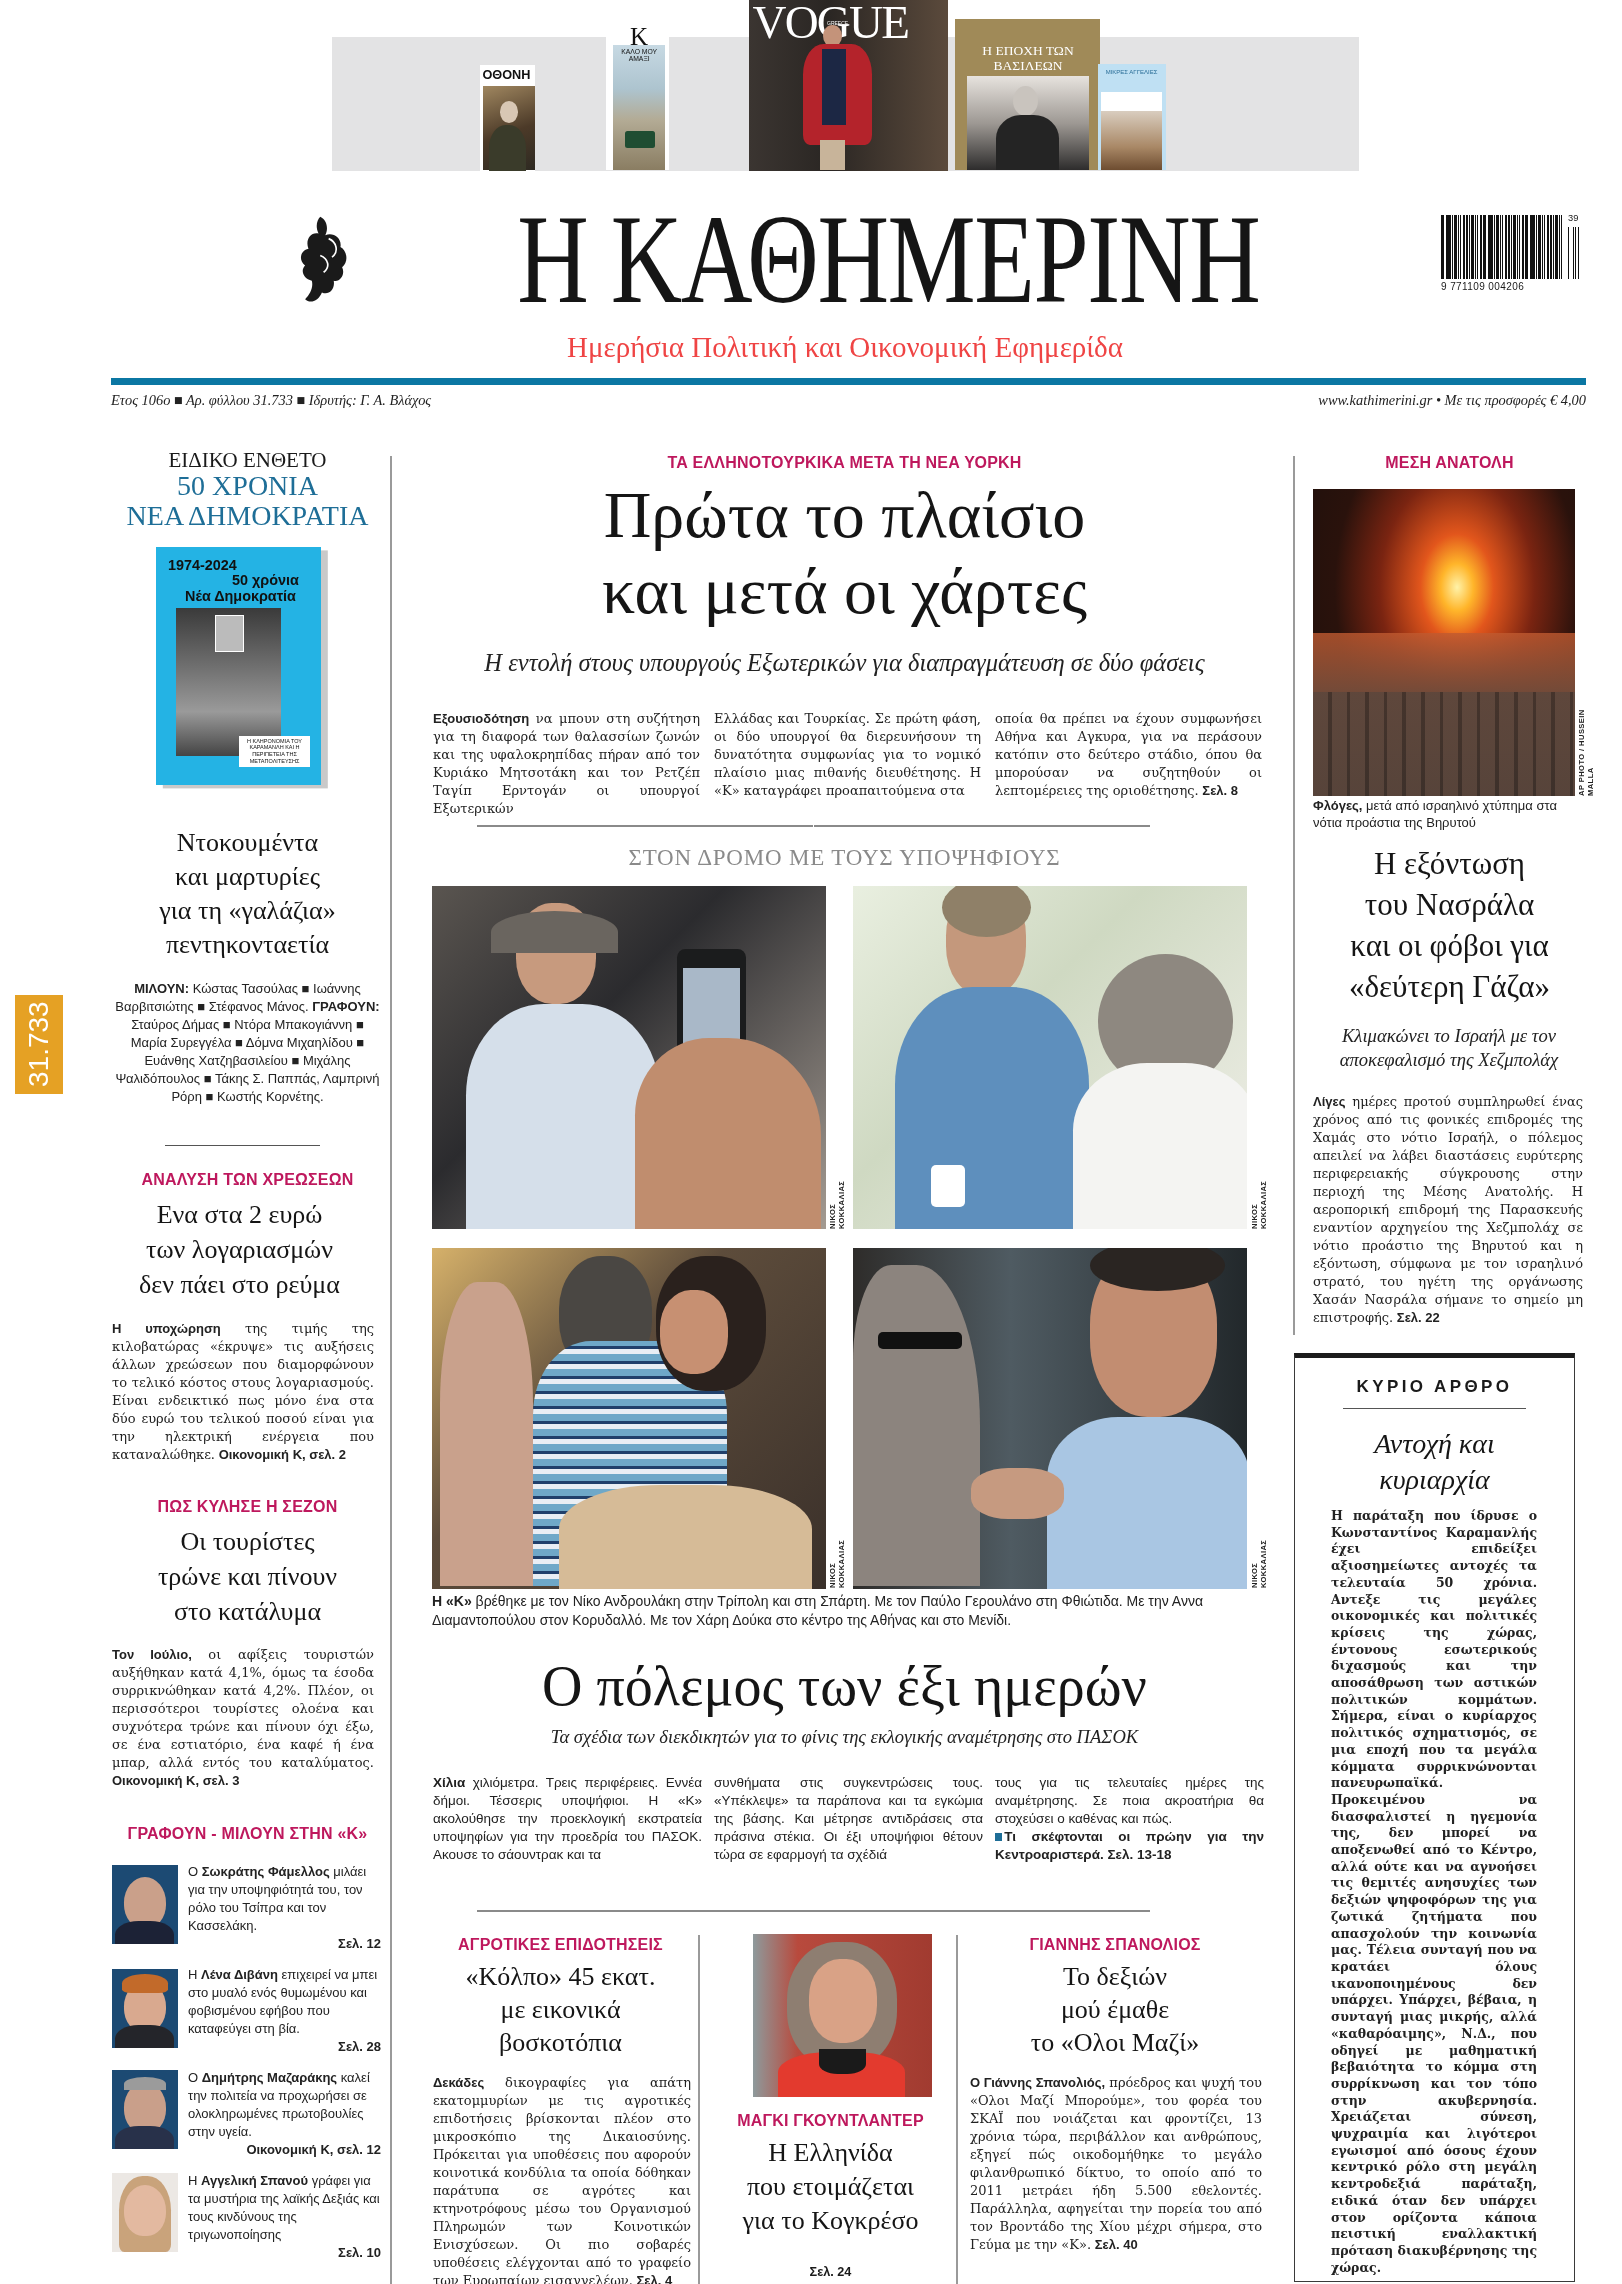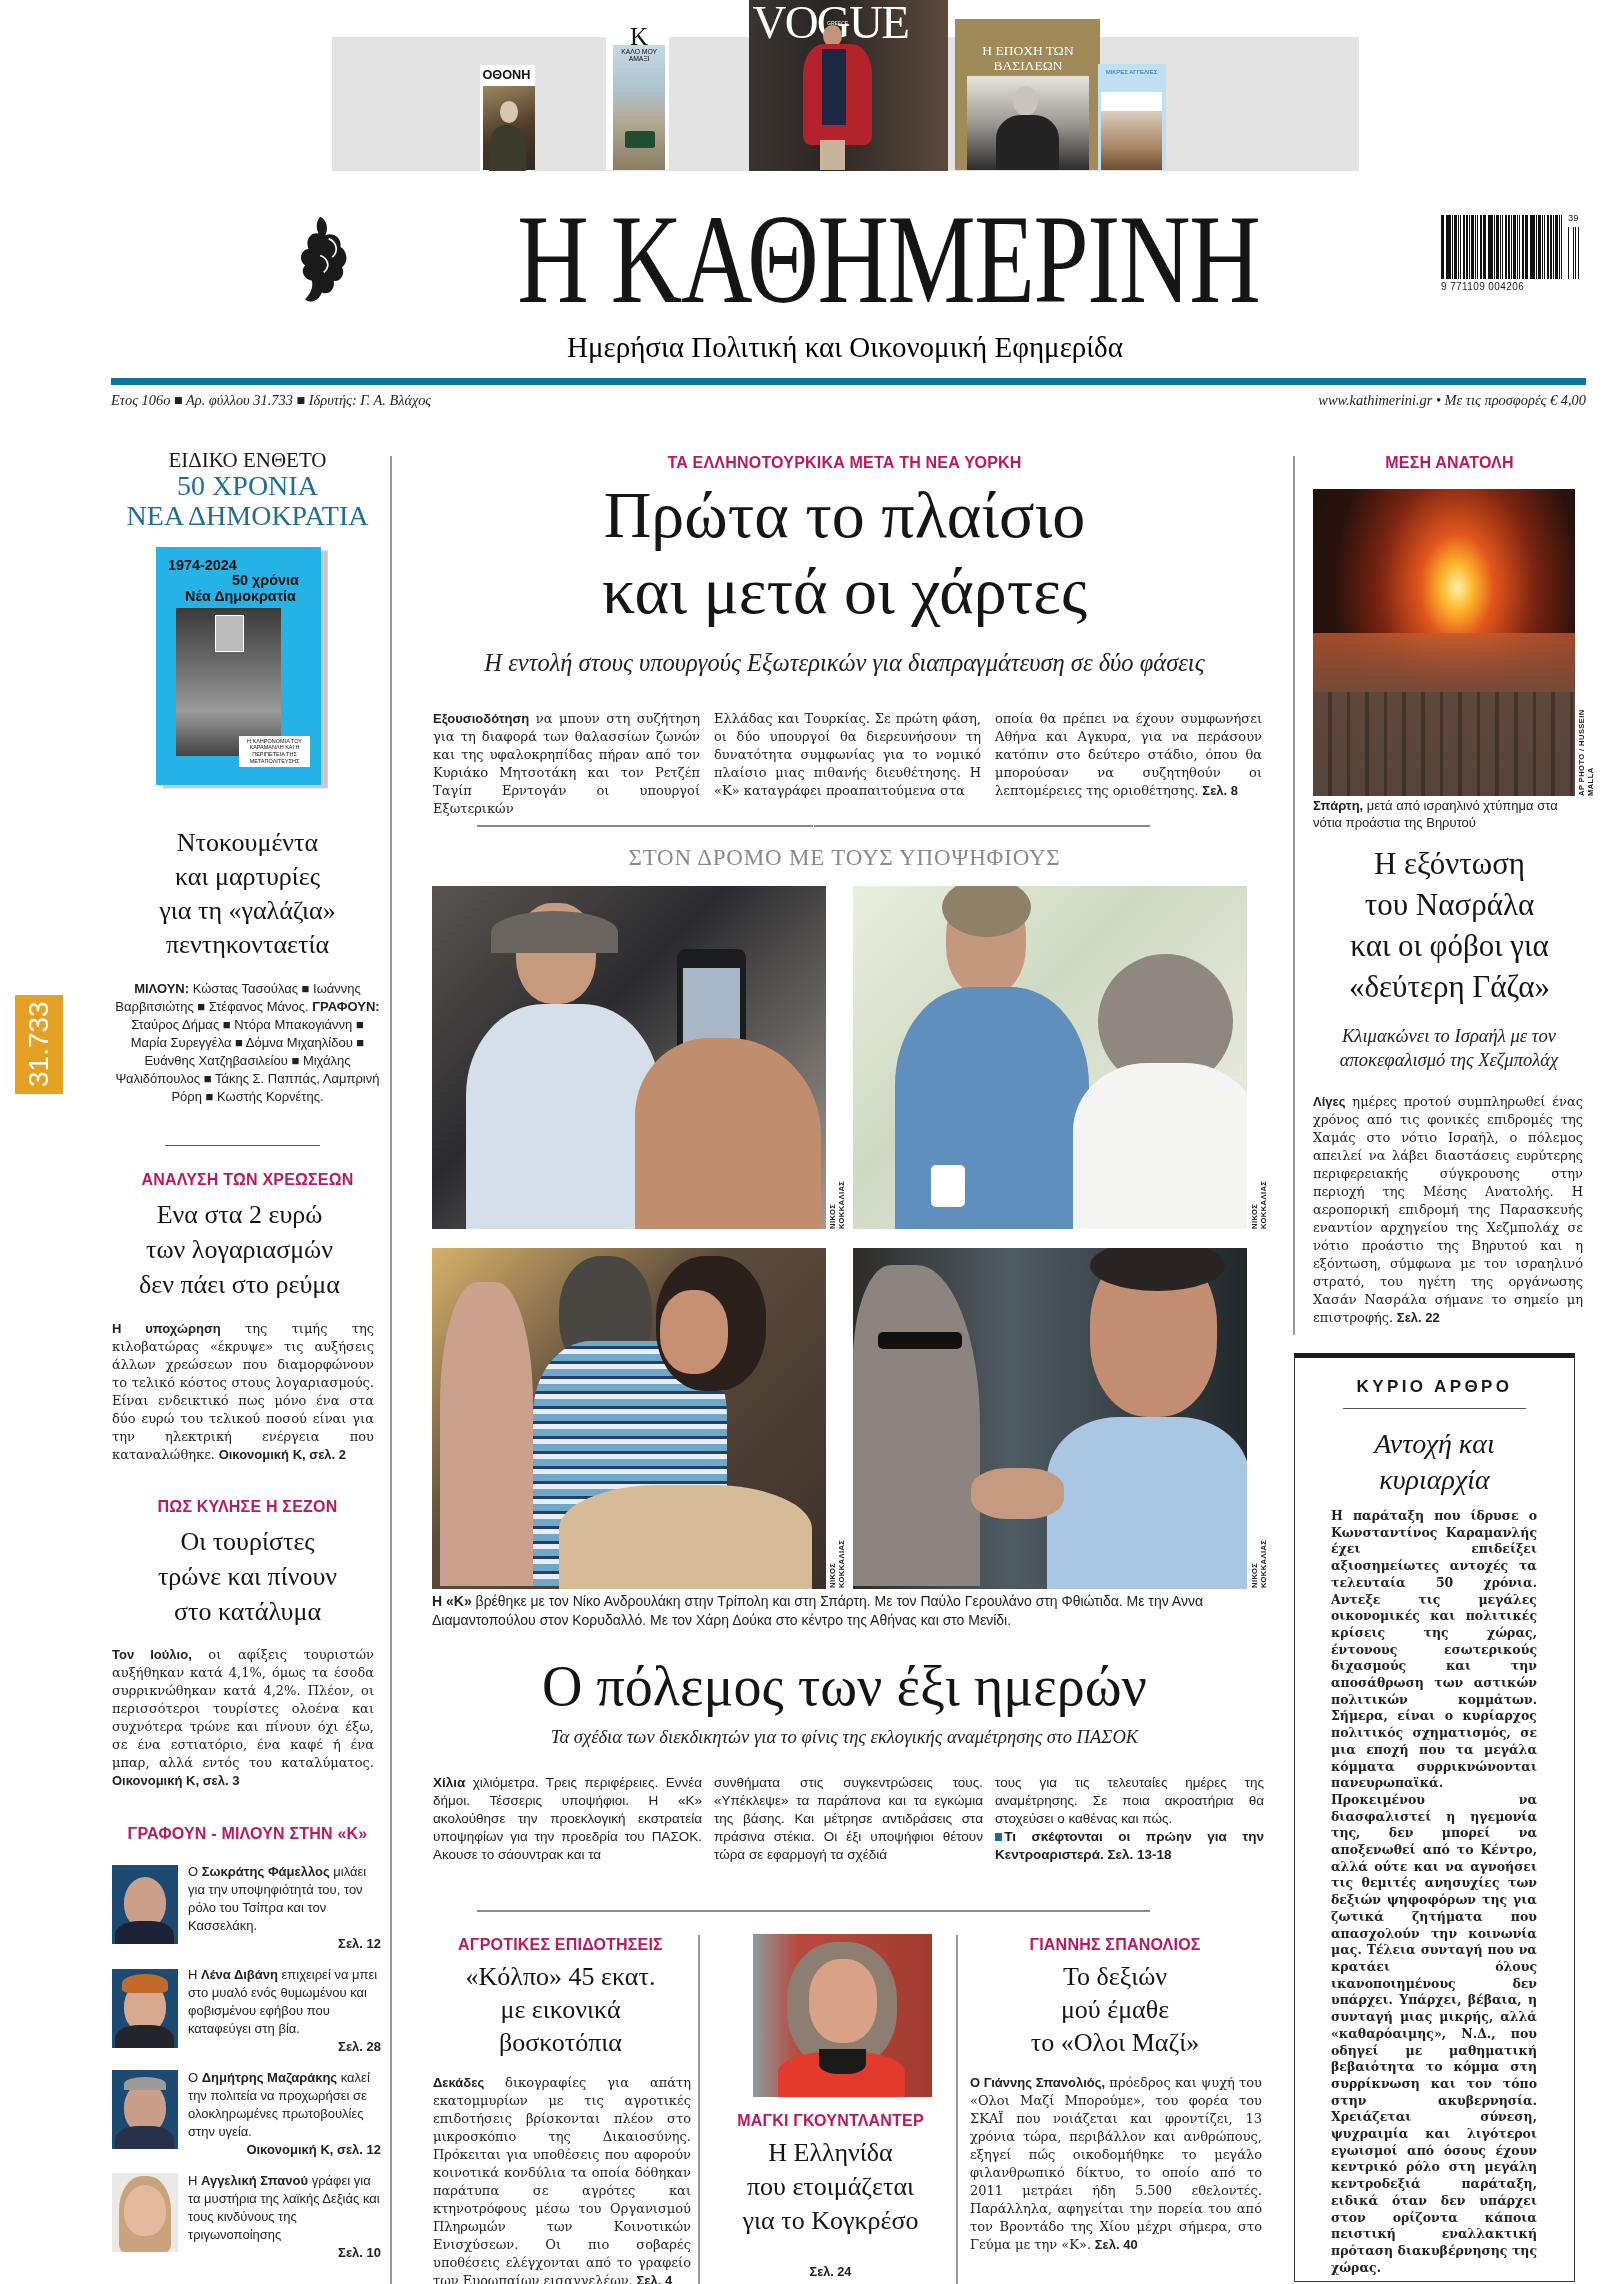--- a/index.html
+++ b/index.html
@@ -15,21 +15,21 @@
   .body-sans { font-family: "Liberation Sans", sans-serif; font-size: 14.4px; line-height: 18.6px; color: #222; }
   .condensed { font-family: "Liberation Sans Narrow", "Liberation Sans", sans-serif; }
 
   
   #promo-strip { left: 332px; top: 37px; width: 1027px; height: 134px; background: #e3e3e4; }
   .cover { position: absolute; overflow: hidden; }
   .cover-label { position: absolute; font-weight: bold; color: #111; }
 
   
   #masthead-title { left: 414px; top: 196px; width: 938px; height: 127px; font-family: "Liberation Serif", serif; font-size: 127px; line-height: 127px; letter-spacing: -1.7px; text-align: center; color: #151515; transform: scaleX(0.78); transform-origin: center; white-space: nowrap; }
-  #masthead-sub { left: 321px; top: 331px; width: 1048px; text-align: center; font-family: "Liberation Serif", serif; font-size: 29px; color: #000000; }
+  #masthead-sub { left: 321px; top: 331px; width: 1048px; text-align: center; font-family: "Liberation Serif", serif; font-size: 29px; color: #ef4444; }
   #blue-rule { left: 111px; top: 378px; width: 1475px; height: 6.8px; background: #0b77a3; }
   #meta-row { left: 111px; top: 389px; width: 1475px; height: 27px; font-family: "Liberation Serif", serif; font-style: italic; font-size: 14.4px; color: #222; }
   #meta-row .l { position: absolute; left: 0; top: 3.4px; }
   #meta-row .c { position: absolute; left: 0; width: 100%; top: 1.7px; text-align: center; letter-spacing: 3.4px; font-size: 18px; }
   #meta-row .r { position: absolute; right: 0; top: 3.4px; }
 
   .vrule { position: absolute; width: 1.7px; background: #9a9a9a; }
   .hrule { position: absolute; height: 1.7px; background: #444; }
 
   .photo { position: absolute; overflow: hidden; }
@@ -457,21 +457,21 @@
   <span class="bold sans">Ο Γιάννης Σπανολιός,</span><span> πρόεδρος και ψυχή του «Ολοι Μαζί Μπορούμε», του φορέα του ΣΚΑΪ που νοιάζεται και φροντίζει, 13 χρόνια τώρα, περιβάλλον και ανθρώπους, εξηγεί πώς οικοδομήθηκε το μεγάλο φιλανθρωπικό δίκτυο, το οποίο από το 2011 μετράει ήδη 5.500 εθελοντές. Παράλληλα, αφηγείται την πορεία του από τον Βροντάδο της Χίου μέχρι σήμερα, στο Γεύμα με την «Κ».</span><span class="bold sans"> Σελ. 40</span>
 </div>
 
 <div class="abs kicker" style="left:1306px;top:454px;width:287px;font-size:16px;">ΜΕΣΗ ΑΝΑΤΟΛΗ</div>
 <div class="photo" style="left:1313px;top:489px;width:262px;height:307px;background:radial-gradient(ellipse at 55% 32%,#fff2a8 0%,#ffb52a 8%,#e2561c 18%,#7a2411 38%,#2a120c 60%,#1a0f0c 100%);">
   <div style="position:absolute;left:0;top:144px;width:262px;height:163px;background:linear-gradient(180deg,rgba(192,90,48,0.8) 0%,#6e4a3a 40%,#4a3a33 100%);"></div>
   <div style="position:absolute;left:0;top:203px;width:262px;height:104px;background:repeating-linear-gradient(90deg,#5a463c 0 15px,#3a2e28 15px 18.6px);opacity:0.8;"></div>
 </div>
 <div class="credit" style="left:1577px;top:706px;height:90px;">AP PHOTO / HUSSEIN MALLA</div>
 <div class="abs body-sans" style="left:1313px;top:797px;width:270px;font-size:13px;line-height:17px;">
-  <b>Σπάρτη,</b><span> μετά από ισραηλινό χτύπημα στα νότια προάστια της Βηρυτού</span>
+  <b>Φλόγες,</b><span> μετά από ισραηλινό χτύπημα στα νότια προάστια της Βηρυτού</span>
 </div>
 <div class="abs center lserif" style="left:1306px;top:843px;width:287px;font-size:31px;line-height:41px;color:#151515;">
   <div>Η εξόντωση</div>
   <div>του Νασράλα</div>
   <div>και οι φόβοι για</div>
   <div>«δεύτερη Γάζα»</div>
 </div>
 <div class="abs center lserif" style="left:1318px;top:1024px;width:262px;font-size:18.6px;line-height:24px;font-style:italic;color:#222;">Κλιμακώνει το Ισραήλ με τον αποκεφαλισμό της Χεζμπολάχ</div>
 <div class="abs body-txt" style="left:1313px;top:1093px;width:270px;">
   <span class="bold sans">Λίγες</span><span> ημέρες προτού συμπληρωθεί ένας χρόνος από τις φονικές επιδρομές της Χαμάς στο νότιο Ισραήλ, ο πόλεμος απειλεί να λάβει διαστάσεις ευρύτερης περιφερειακής σύγκρουσης στην περιοχή της Μέσης Ανατολής. Η αεροπορική επιδρομή της Παρασκευής εναντίον αρχηγείου της Χεζμπολάχ σε νότιο προάστιο της Βηρυτού και η εξόντωση, σύμφωνα με τον ισραηλινό στρατό, του ηγέτη της οργάνωσης Χασάν Νασράλα σήμανε το σημείο μη επιστροφής.</span><span class="bold sans"> Σελ. 22</span>

